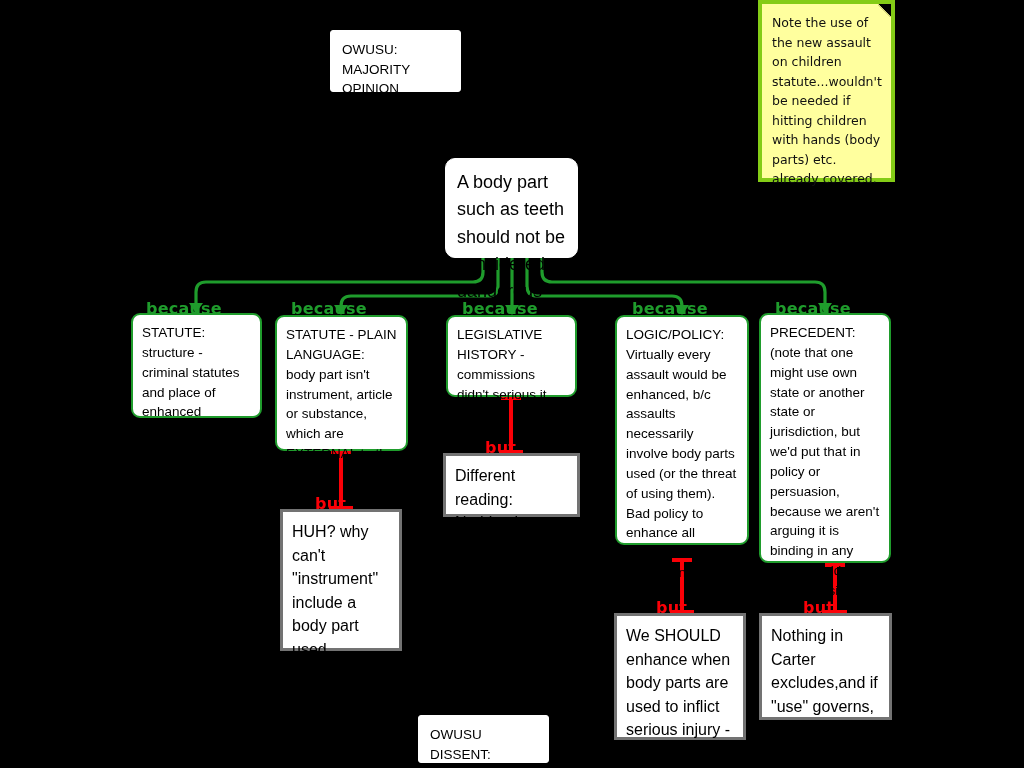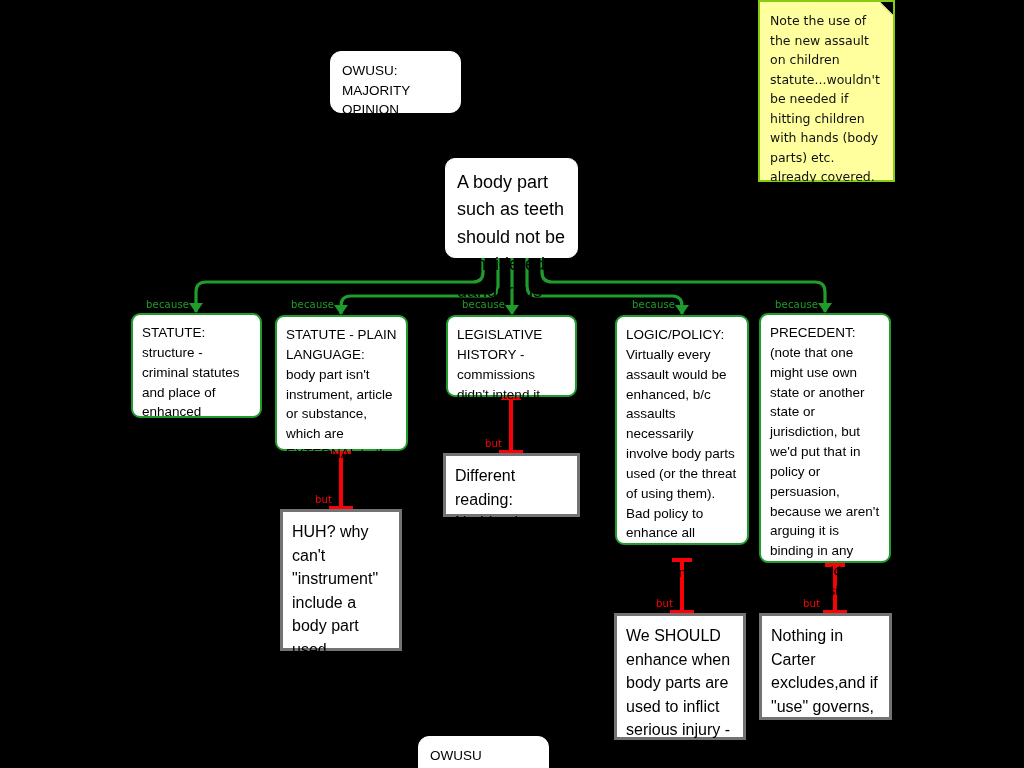--- a/index.html
+++ b/index.html
@@ -3,49 +3,49 @@
 <meta charset="utf-8">
 <style>
   html,body{margin:0;padding:0;background:#000;}
   body{width:1024px;height:768px;overflow:hidden;position:relative;
        font-family:"Liberation Sans",sans-serif;}
   #canvas{position:absolute;inset:0;width:1024px;height:768px;background:#000;}
 
   .node{position:absolute;box-sizing:border-box;background:#fff;color:#000;}
 
   
-  .plain{border-radius:11px;border:1px solid #fff;padding:9px 11px;
-         font-size:13.5px;line-height:1.46;margin-top:21px;}
+  .plain{border-radius:3px;border:1px solid #fff;padding:9px 11px;
+         font-size:13.5px;line-height:1.46;}
 
   
   .claim{border-radius:10px;border:1px solid #fff;padding:10px 11px;
          font-size:18px;line-height:1.52;}
 
   
   .reason{border:2px solid #1f9c2c;border-radius:9px;padding:8px 9px;
           font-size:13.5px;line-height:1.47;}
 
   
   .objection{border:3px solid #737373;border-radius:0;padding:8px 9px;
              font-size:16px;line-height:1.47;}
 
   
   .sticky{position:absolute;background:#ffff9e;color:#111;
           font-family:"DejaVu Sans",sans-serif;font-size:12.5px;
           line-height:1.56;padding:9px 10px 8px 10px;box-sizing:border-box;
-          border:2px solid #84cc16;}
+          border:4px solid #84cc16;}
   .sticky .fold{position:absolute;top:0;right:0;width:13px;height:13px;
           background:linear-gradient(225deg,#000 0 47%,#d8d87e 47% 55%,#ffff9e 55% 100%);}
 
   
   svg.wires{position:absolute;left:0;top:0;width:1024px;height:768px;
             pointer-events:none;overflow:visible;}
 
   .lbl{position:absolute;font-family:"DejaVu Sans",sans-serif;
-       font-size:10px;font-weight:400;letter-spacing:.2px;}
+       font-size:16px;font-weight:700;letter-spacing:.2px;}
   .lbl.because{color:#1f9c2c;}
   .lbl.but{color:#fb0007;text-align:center;}
 </style>
 </head>
 <body>
 
 <div id="canvas">
 
   <svg class="wires" viewBox="0 0 1024 768">
     <g fill="none" stroke="#1f9c2c" stroke-width="3.2">
@@ -108,21 +108,21 @@
 
   <div class="node plain" style="left:418px;top:715px;width:131px;height:48px;white-space:pre-line;">OWUSU DISSENT:
 see red objections</div>
 
   <div class="node claim" style="left:445px;top:158px;width:133px;height:100px;">A body part such as teeth should not be considered a dangerous instrument</div>
 
   <div class="node reason" style="left:131px;top:313px;width:131px;height:105px;">STATUTE: structure - criminal statutes and place of enhanced penalties for D.I. within it</div>
 
   <div class="node reason" style="left:275px;top:315px;width:133px;height:136px;">STATUTE - PLAIN LANGUAGE: body part isn't instrument, article or substance, which are EXTERNAL to the body.</div>
 
-  <div class="node reason" style="left:446px;top:315px;width:131px;height:82px;">LEGISLATIVE HISTORY - commissions didn't intend it.</div>
+  <div class="node reason" style="left:446px;top:315px;width:131px;height:82px;">LEGISLATIVE HISTORY - commissions didn't serious it.</div>
 
   <div class="node reason" style="left:615px;top:315px;width:134px;height:230px;">LOGIC/POLICY: Virtually every assault would be enhanced, b/c assaults necessarily involve body parts used (or the threat of using them).  Bad policy to enhance all assaults - then no distinction, no point.</div>
 
   <div class="node reason" style="left:759px;top:313px;width:132px;height:250px;">PRECEDENT: (note that one might use own state or another state or jurisdiction, but we'd put that in policy or persuasion, because we aren't arguing it is binding in any way - wouldn't be stare decisis).</div>
 
   <div class="node objection" style="left:280px;top:509px;width:122px;height:142px;">HUH? why can't "instrument" include a body part used instrumentally to inflict serious injury.</div>
 
   <div class="node objection" style="left:443px;top:453px;width:137px;height:64px;">Different reading: Nothing in history excludes</div>
 
   <div class="node objection" style="left:614px;top:613px;width:132px;height:127px;">We SHOULD enhance when body parts are used to inflict serious injury - Holyfield's ear!!!</div>

